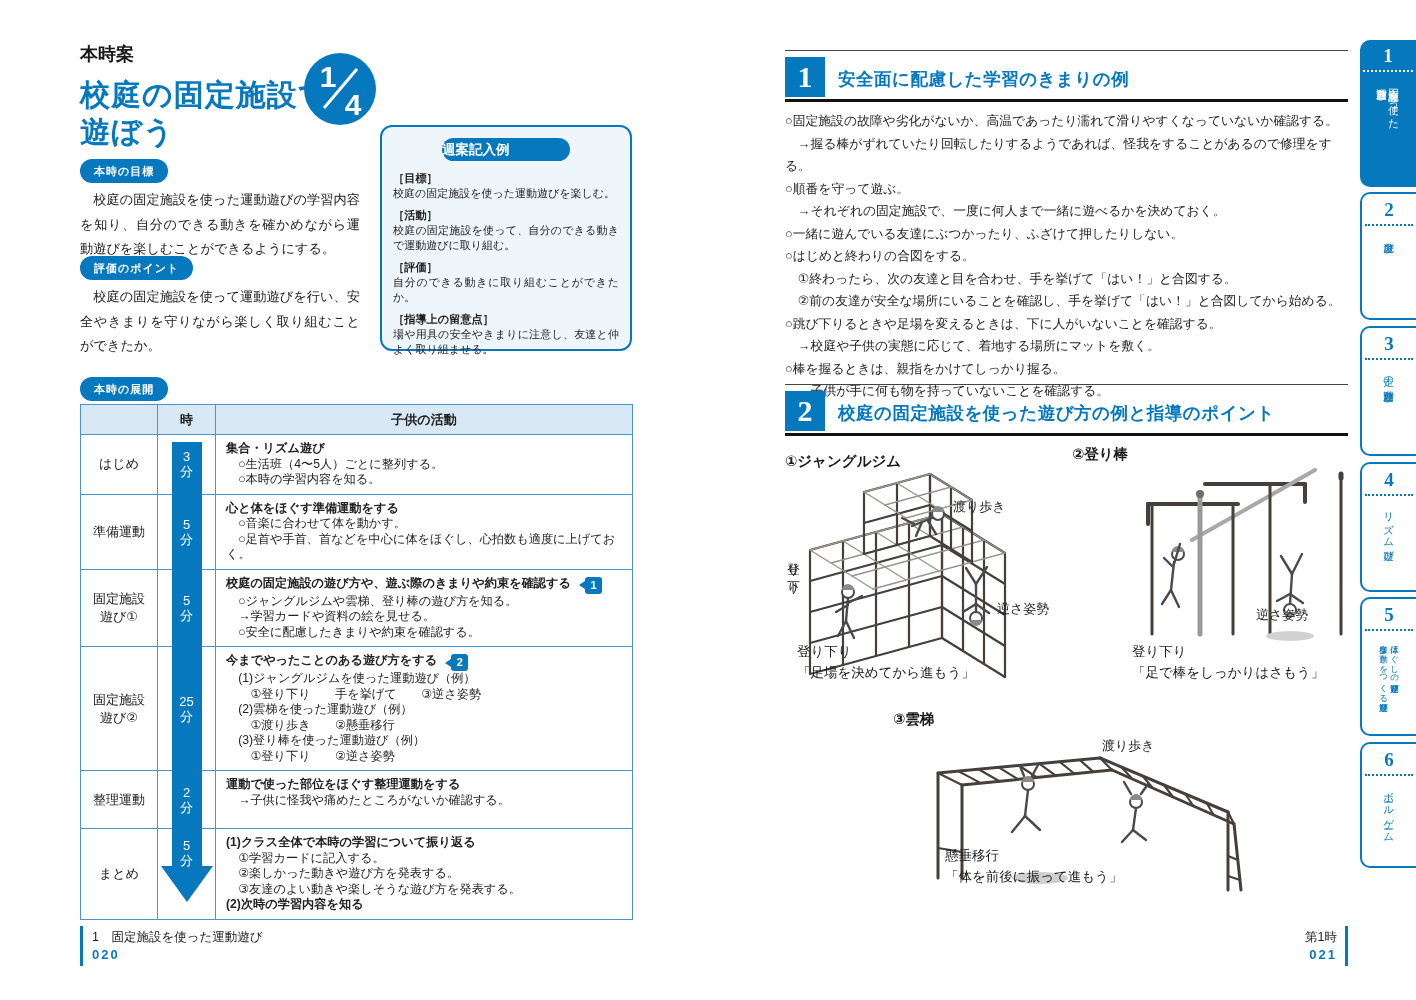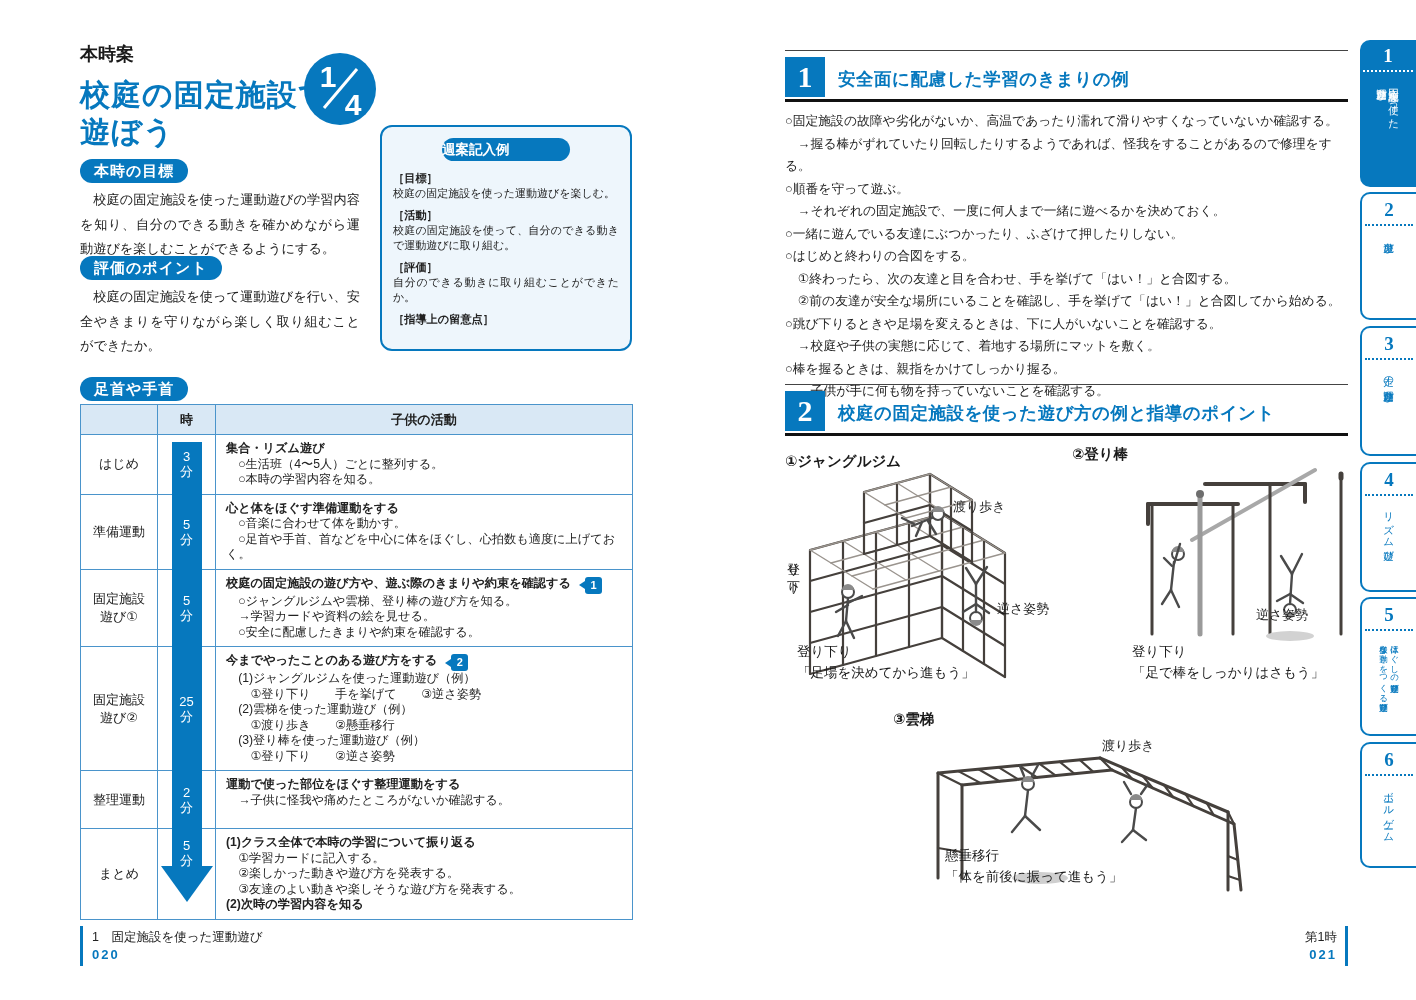--- a/index.html
+++ b/index.html
@@ -7,21 +7,21 @@
     width:1416px;height:1000px;position:relative;background:#ffffff;
     font-family:"Liberation Sans","DejaVu Sans",sans-serif;color:#222;
     overflow:hidden;outline:1px solid #e3e3e3;
   }
   .abs{position:absolute;}
   
   .kicker{left:80px;top:42px;font-size:18px;font-weight:bold;color:#1a1a1a;}
   .main-title{left:80px;top:76px;font-size:30px;font-weight:bold;color:#0678be;line-height:37px;letter-spacing:1px;white-space:pre-line;}
   .fraction-badge{left:303px;top:52px;}
   .pill{
-    background:#0678be;color:#fff;font-size:15px;font-weight:bold;
+    background:#0678be;color:#fff;font-size:11px;font-weight:bold;
     height:24px;line-height:24px;padding:0 14px;border-radius:12px;display:inline-block;letter-spacing:1px;
   }
   .para{width:280px;font-size:13.2px;line-height:24.5px;text-align:justify;}
   
   .weekly-box{
     left:380px;top:125px;width:252px;height:226px;box-sizing:border-box;
     background:#eef6fc;border:2.5px solid #0678be;border-radius:12px;
   }
   .weekly-pill{display:block;margin:11px auto 2px;width:128px;text-align:left;height:23px;line-height:23px;
     background:#0678be;color:#fff;font-weight:bold;font-size:13.5px;border-radius:12px;}
@@ -101,24 +101,25 @@
 <div class="abs weekly-box">
   <span class="weekly-pill">週案記入例</span>
   <div class="weekly-items" id="weekly-items">
       <div class="weekly-label">［目標］</div>
       <div class="weekly-text">校庭の固定施設を使った運動遊びを楽しむ。</div>
       <div class="weekly-label">［活動］</div>
       <div class="weekly-text">校庭の固定施設を使って、自分のできる動きで運動遊びに取り組む。</div>
       <div class="weekly-label">［評価］</div>
       <div class="weekly-text">自分のできる動きに取り組むことができたか。</div>
       <div class="weekly-label">［指導上の留意点］</div>
+      <div class="weekly-text">場や用具の安全やきまりに注意し、友達と仲よく取り組ませる。</div>
     </div>
 </div>
 
-<span class="abs pill" style="left:80px;top:377px;">足首や手首</span>
+<span class="abs pill" style="left:80px;top:377px;">本時の展開</span>
 
 <div id="devwrap">
   <table class="dev">
     <colgroup>
         <col style="width:77px">
         <col style="width:58px">
         <col style="width:417px">
       </colgroup>
     <thead>
       <tr>

